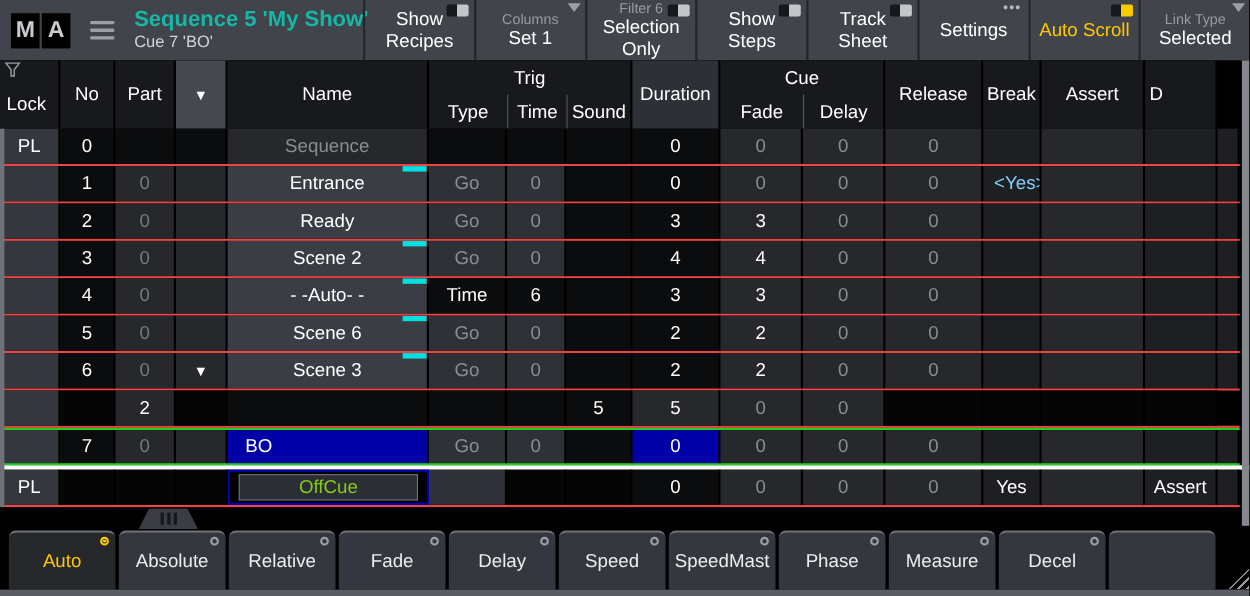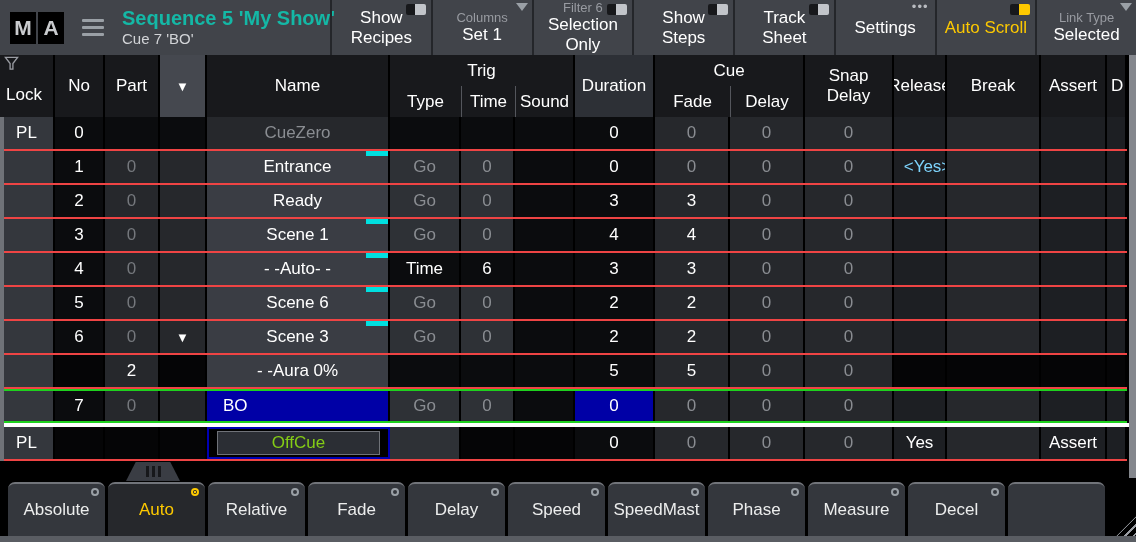--- a/index.html
+++ b/index.html
@@ -199,23 +199,20 @@
     <div class="hcell h-duration">
         <span>Duration</span>
       </div>
     <div class="hcell hgroup h-cue" style="grid-column:10/12;">
       <div class="hg-top">Cue</div>
       <div class="hg-sub">
         <span>Fade</span>
         <span>Delay</span>
       </div>
     </div>
-    <div class="hcell" style="text-align:center;">
-        <span style="width:60px;">Snap Delay</span>
-      </div>
     <div class="hcell">
         <span>Release</span>
       </div>
     <div class="hcell">
         <span>Break</span>
       </div>
     <div class="hcell">
         <span>Assert</span>
       </div>
     <div class="hcell h-d">
@@ -223,21 +220,21 @@
       </div>
   </div>
 
   <div id="rows">
       <div class="row cols k-cuezero">
         <div class="cell c-lock">PL</div>
         <div class="cell c-no">0</div>
         <div class="cell c-part"></div>
         <div class="cell c-arrow"></div>
         <div class="cell c-name">
-          <span>CueZero</span>
+          <span>Sequence</span>
         </div>
         <div class="cell c-type empty"></div>
         <div class="cell c-time empty"></div>
         <div class="cell c-sound"></div>
         <div class="cell c-duration">0</div>
         <div class="cell c-fade">0</div>
         <div class="cell c-delay">0</div>
         <div class="cell c-snap">0</div>
         <div class="cell c-release"></div>
         <div class="cell c-break"></div>
@@ -284,21 +281,21 @@
         <div class="cell c-break"></div>
         <div class="cell c-assert"></div>
         <div class="cell c-d"></div>
       </div>
       <div class="row cols k-cue">
         <div class="cell c-lock"></div>
         <div class="cell c-no">3</div>
         <div class="cell c-part">0</div>
         <div class="cell c-arrow"></div>
         <div class="cell c-name">
-          <span>Scene 1</span>
+          <span>Scene 2</span>
           <i class="cyan"></i>
         </div>
         <div class="cell c-type">Go</div>
         <div class="cell c-time">0</div>
         <div class="cell c-sound"></div>
         <div class="cell c-duration">4</div>
         <div class="cell c-fade strong">4</div>
         <div class="cell c-delay">0</div>
         <div class="cell c-snap">0</div>
         <div class="cell c-release"></div>
@@ -367,23 +364,20 @@
         <div class="cell c-release"></div>
         <div class="cell c-break"></div>
         <div class="cell c-assert"></div>
         <div class="cell c-d"></div>
       </div>
       <div class="row cols k-part">
         <div class="cell c-lock"></div>
         <div class="cell c-no"></div>
         <div class="cell c-part">2</div>
         <div class="cell c-arrow"></div>
-        <div class="cell c-name">
-          <span>- -Aura 0%</span>
-        </div>
         <div class="cell c-type empty"></div>
         <div class="cell c-time empty"></div>
         <div class="cell c-sound"></div>
         <div class="cell c-duration">5</div>
         <div class="cell c-fade strong">5</div>
         <div class="cell c-delay">0</div>
         <div class="cell c-snap">0</div>
         <div class="cell c-release"></div>
         <div class="cell c-break"></div>
         <div class="cell c-assert"></div>
@@ -434,27 +428,27 @@
 
   <div class="scroll-right"></div>
   <div class="scroll-left"></div>
 
   <div class="grip">
       <i></i>
       <i></i>
       <i></i>
     </div>
   <div id="tabs">
+      <div class="tab active">
+        <span class="dot"></span>
+        <span>Auto</span>
+      </div>
       <div class="tab">
         <span class="dot"></span>
         <span>Absolute</span>
-      </div>
-      <div class="tab active">
-        <span class="dot"></span>
-        <span>Auto</span>
       </div>
       <div class="tab">
         <span class="dot"></span>
         <span>Relative</span>
       </div>
       <div class="tab">
         <span class="dot"></span>
         <span>Fade</span>
       </div>
       <div class="tab">

